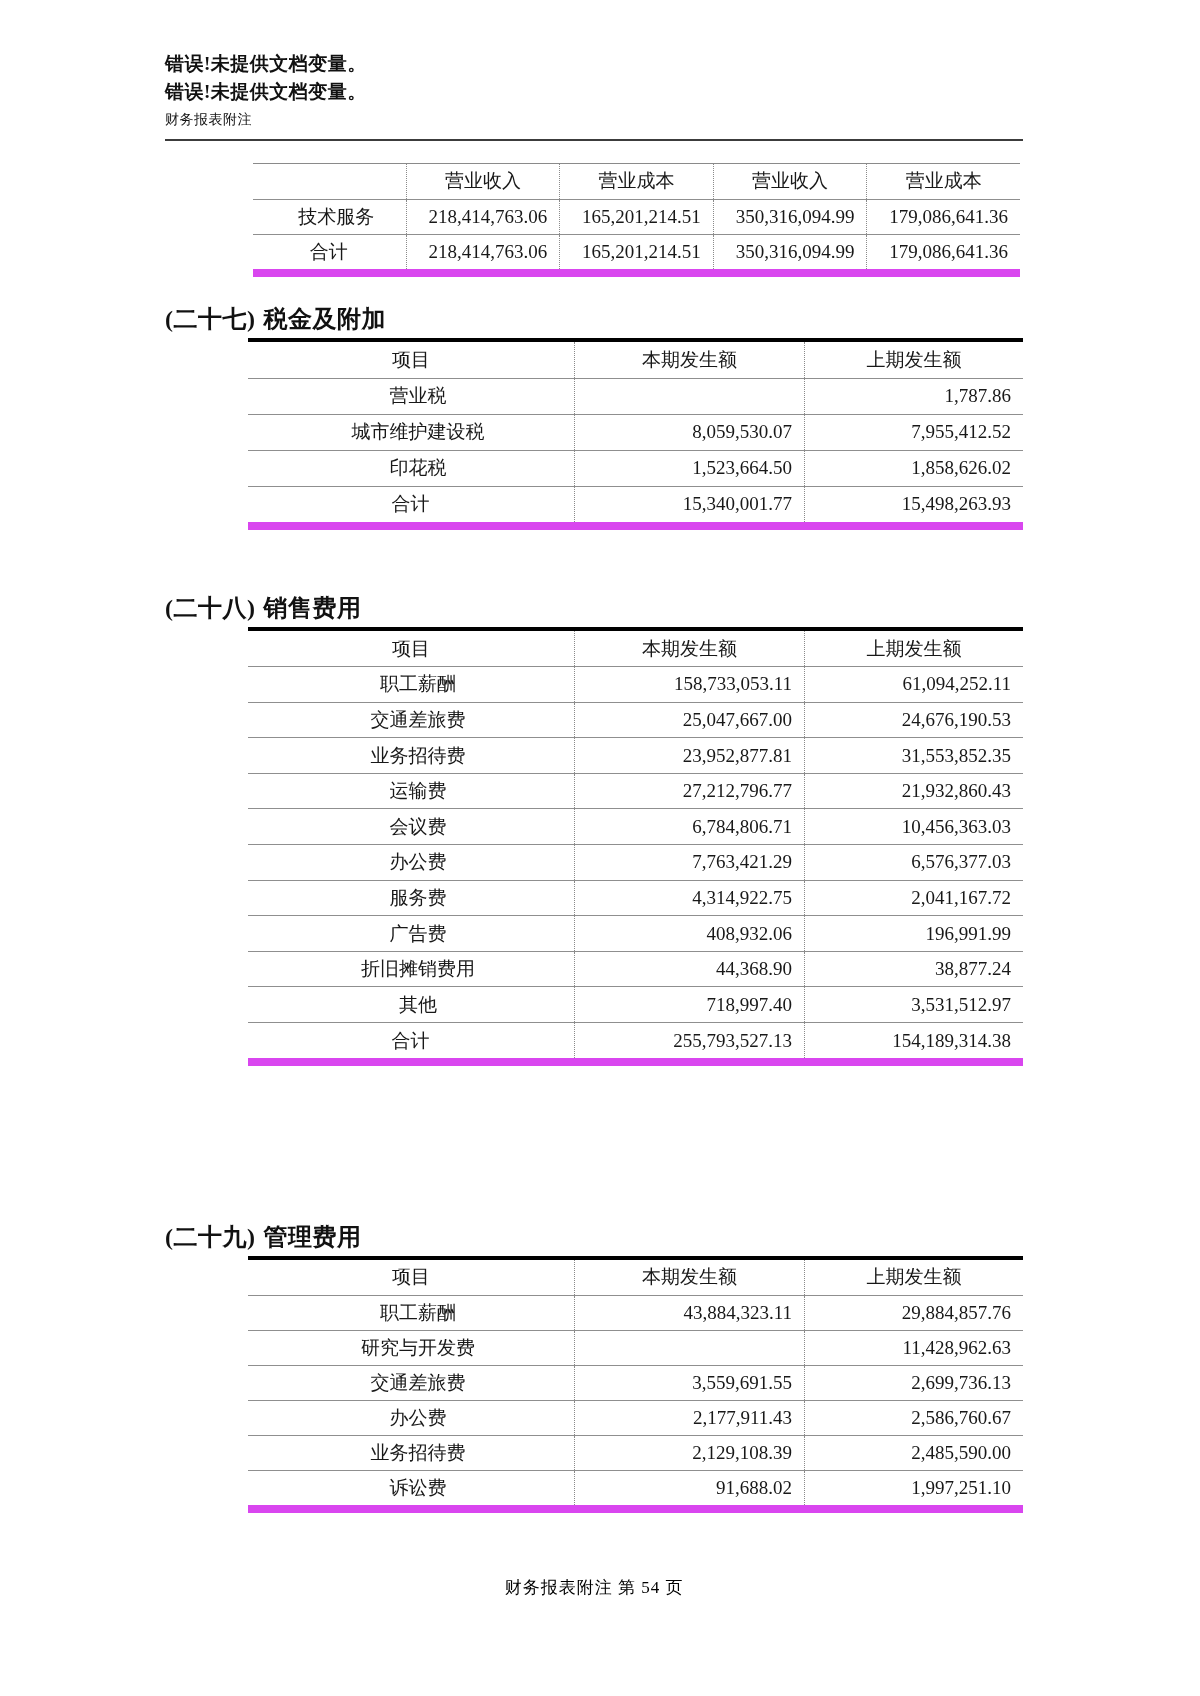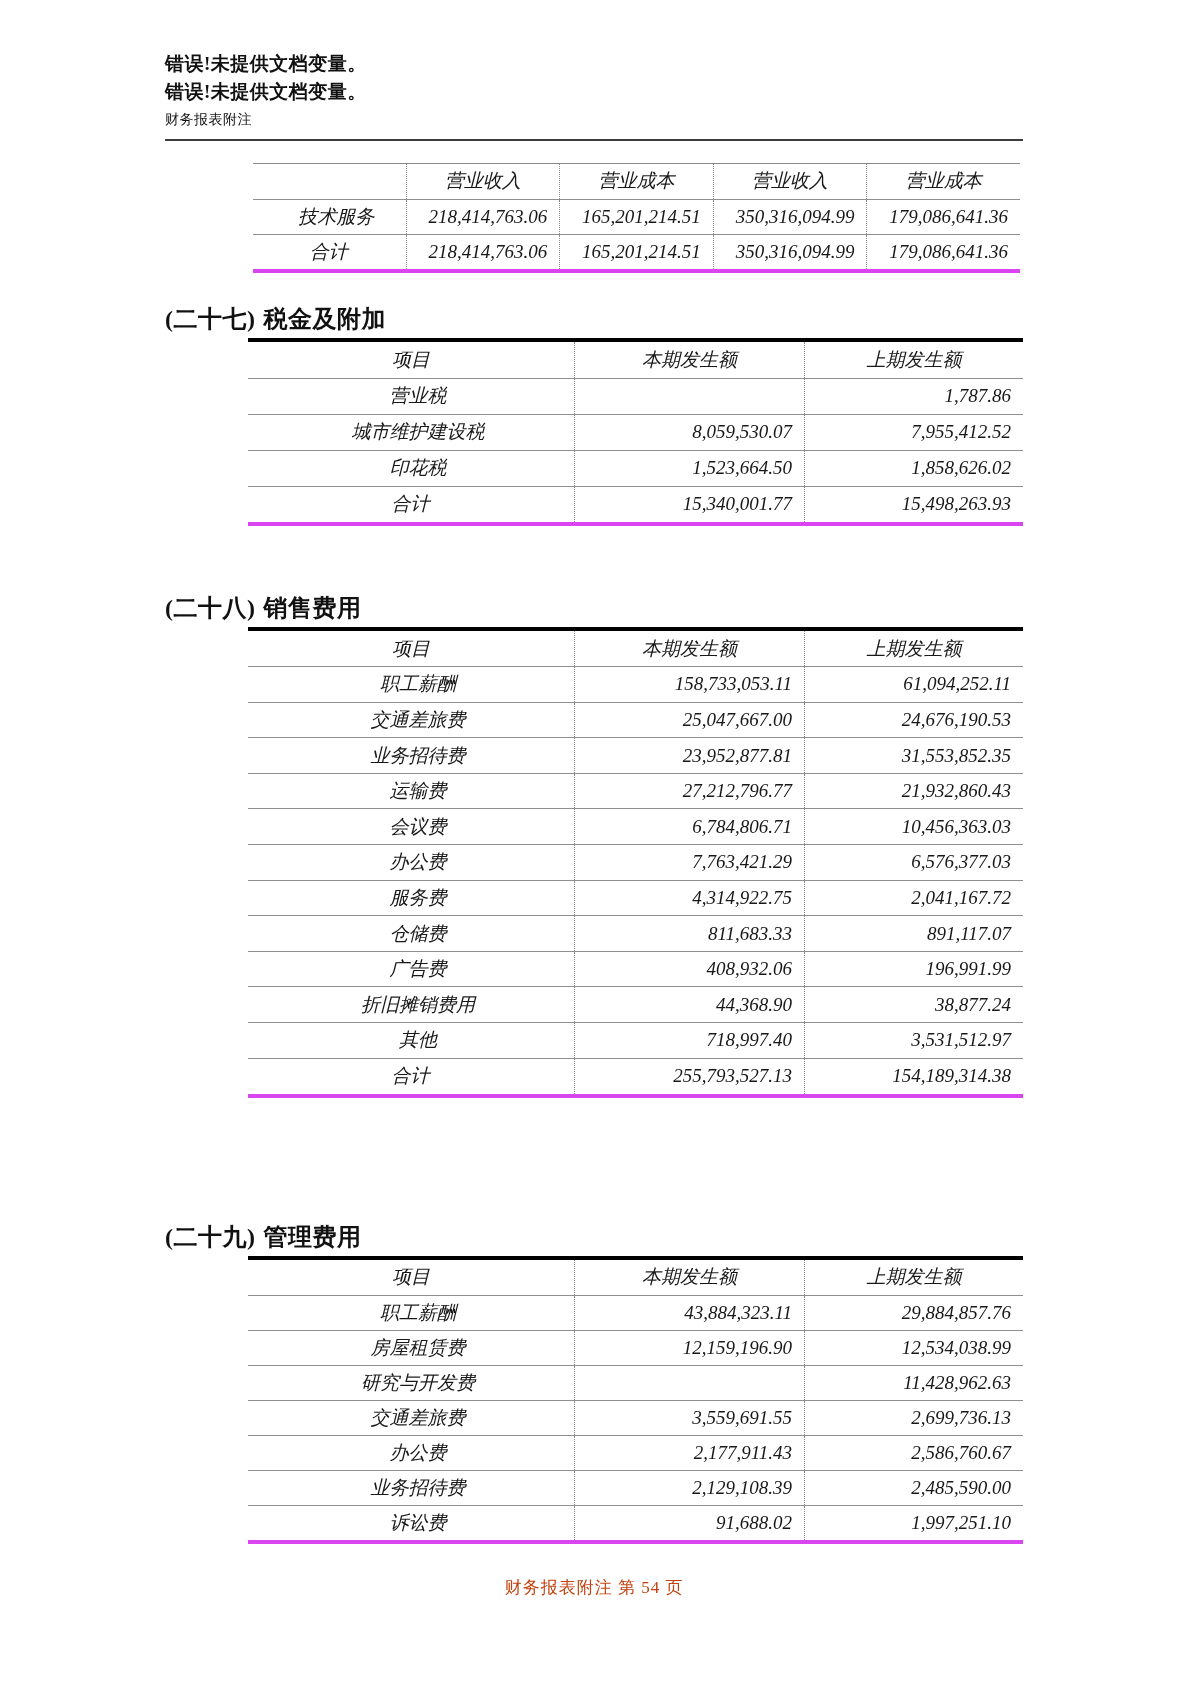--- a/index.html
+++ b/index.html
@@ -17,21 +17,21 @@
   .doc-header{left:165px;top:50px;}
   .hline{font-size:19px;line-height:28px;font-weight:bold;letter-spacing:.5px;}
   .hline.sub{font-weight:normal;font-size:14px;}
   .header-rule{left:165px;top:139px;width:858px;height:2px;background:#3c3c3c;}
 
   
   .section-title{left:165px;font-size:24px;font-weight:bold;letter-spacing:.5px;white-space:nowrap;}
   .section-title .no{margin-right:8px;}
 
   
-  .tbl{border-top:4px solid #000;border-bottom:4px solid #d946ef;font-style:italic;}
+  .tbl{border-top:4px solid #000;border-bottom:8px solid #d946ef;}
   .tbl table{width:100%;border-collapse:collapse;table-layout:fixed;font-size:19px;color:#181818;}
   .tbl th{font-weight:normal;text-align:center;padding:0;}
   .tbl td,.tbl th{border-bottom:1px solid #8f8f8f;overflow:hidden;white-space:nowrap;}
   .tbl td+td,.tbl th+th{border-left:1px dotted #8a8a8a;}
   .tbl tr:last-child td{border-bottom:none;}
   .tbl td.lbl{text-align:center;padding-left:15px;}
   .tbl td.num{text-align:right;padding-right:12px;}
   .tbl td.total-lbl{text-align:center;padding-left:0;}
 
   .tbl-1{left:253px;top:163px;width:767px;border-top:1px solid #8a8a8a;}
@@ -42,21 +42,21 @@
   .tbl-27 tr{height:36px;}
   .tbl-28{left:248px;top:627px;width:775px;}
   .tbl-28 tr{height:35.6px;}
   .tbl-29{left:248px;top:1256px;width:775px;}
   .tbl-29 tr{height:35px;}
   .tbl-3c th:nth-child(1){width:42.2%;}
   .tbl-3c th:nth-child(2){width:29.6%;}
   .tbl-3c th:nth-child(3){width:28.2%;}
 
   
-  .page-footer{left:165px;top:1576px;width:858px;text-align:center;font-size:17px;color:#c2410c;letter-spacing:1px;}
+  .page-footer{left:165px;top:1576px;width:858px;text-align:center;font-size:17px;color:#000000;letter-spacing:1px;}
 </style>
 </head>
 <body>
 
 <div class="abs doc-header">
   <div class="hline">错误!未提供文档变量。</div>
   <div class="hline">错误!未提供文档变量。</div>
   <div class="hline sub">财务报表附注</div>
 </div>
 <div class="abs header-rule"></div>
@@ -170,25 +170,20 @@
           <td class="lbl">办公费</td>
           <td class="num">7,763,421.29</td>
           <td class="num">6,576,377.03</td>
         </tr>
         <tr>
           <td class="lbl">服务费</td>
           <td class="num">4,314,922.75</td>
           <td class="num">2,041,167.72</td>
         </tr>
         <tr>
-          <td class="lbl">仓储费</td>
-          <td class="num">811,683.33</td>
-          <td class="num">891,117.07</td>
-        </tr>
-        <tr>
           <td class="lbl">广告费</td>
           <td class="num">408,932.06</td>
           <td class="num">196,991.99</td>
         </tr>
         <tr>
           <td class="lbl">折旧摊销费用</td>
           <td class="num">44,368.90</td>
           <td class="num">38,877.24</td>
         </tr>
         <tr>
@@ -217,25 +212,20 @@
           <th>上期发生额</th>
         </tr>
       </thead>
       <tbody>
         <tr>
           <td class="lbl">职工薪酬</td>
           <td class="num">43,884,323.11</td>
           <td class="num">29,884,857.76</td>
         </tr>
         <tr>
-          <td class="lbl">房屋租赁费</td>
-          <td class="num">12,159,196.90</td>
-          <td class="num">12,534,038.99</td>
-        </tr>
-        <tr>
           <td class="lbl">研究与开发费</td>
           <td class="num"></td>
           <td class="num">11,428,962.63</td>
         </tr>
         <tr>
           <td class="lbl">交通差旅费</td>
           <td class="num">3,559,691.55</td>
           <td class="num">2,699,736.13</td>
         </tr>
         <tr>

